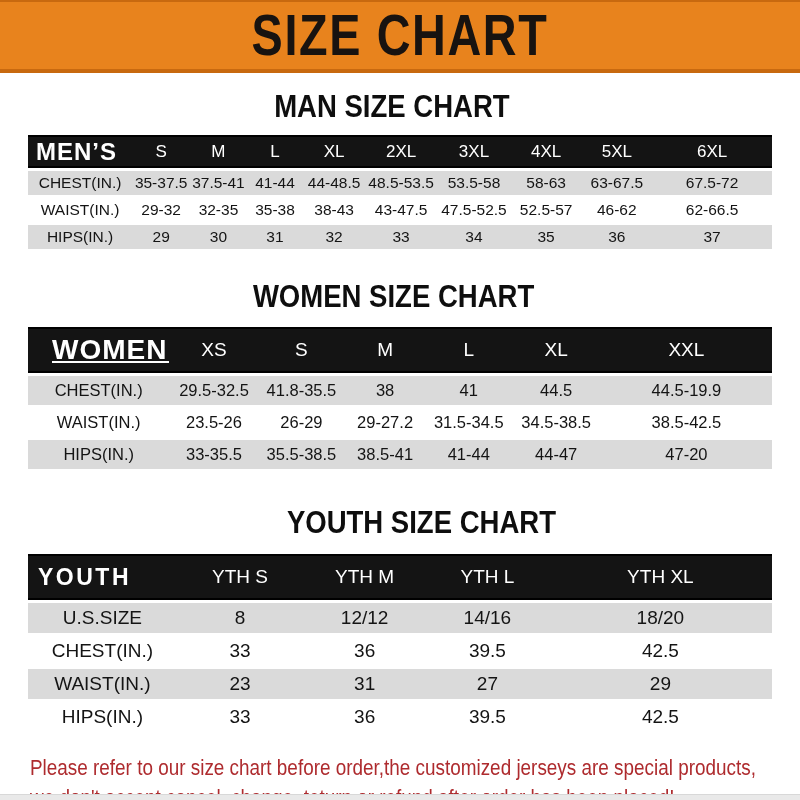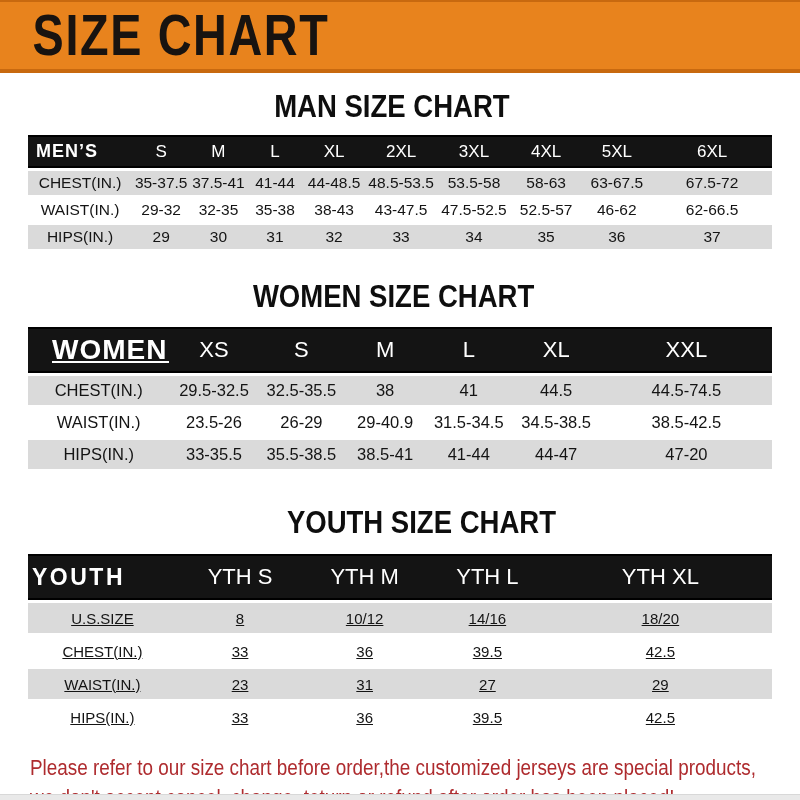--- a/index.html
+++ b/index.html
@@ -17,21 +17,21 @@
   }
 
   
   .banner {
     height: 67px;
     background: var(--banner-orange, #E8831D);
     border-top: 2px solid var(--banner-orange-dark, #C8690F);
     border-bottom: 4px solid var(--banner-orange-dark, #C8690F);
     display: flex;
     align-items: center;
-    justify-content: flex-start;
+    justify-content: center;
   }
   .banner-title {
     display: inline-block;
     font-size: 57px;
     font-weight: bold;
     letter-spacing: 2px;
     color: #181310;
     transform: scaleX(0.82);
     white-space: nowrap;
     line-height: 1;
@@ -78,29 +78,29 @@
     border-top: 3px solid #ffffff;
     color: #141414;
     white-space: nowrap;
     overflow: hidden;
   }
   table.size-table tbody tr.gray td { background: var(--row-gray, #DADADA); }
   table.size-table tbody tr.white td { background: #ffffff; }
 
   
   table.men thead th { height: 31px; font-size: 17px; font-weight: normal; }
-  table.men th.corner { font-size: 18px; padding-left: 8px; letter-spacing: 1px; }
+  table.men th.corner { font-size: 24px; padding-left: 8px; letter-spacing: 1px; }
   table.men tbody td { height: 22px; font-size: 15.5px; }
 
   
-  table.women thead th, table.youth thead th { height: 44px; font-size: 22px; font-weight: normal; }
+  table.women thead th, table.youth thead th { height: 44px; font-size: 19px; font-weight: normal; }
   table.women th.corner { font-size: 28px; padding-left: 24px; letter-spacing: 1px; text-decoration: underline; }
-  table.youth th.corner { font-size: 23px; padding-left: 4px; letter-spacing: 2.5px; }
+  table.youth th.corner { font-size: 23px; padding-left: 10px; letter-spacing: 2.5px; }
   table.women tbody td { height: 27px; font-size: 16.5px; }
-  table.youth tbody td { height: 28px; font-size: 15px; text-decoration: underline; }
+  table.youth tbody td { height: 28px; font-size: 19px; }
 
   
   .disclaimer {
     margin: 21px 0 0 30px;
   }
   .disclaimer-line {
     display: block;
     font-size: 22.5px;
     line-height: 1.33;
     color: var(--disclaimer-red, #AE2B2E);
@@ -215,31 +215,31 @@
         <th>M</th>
         <th>L</th>
         <th>XL</th>
         <th>XXL</th>
       </tr>
     </thead>
     <tbody>
       <tr class="gray">
         <td>CHEST(IN.)</td>
         <td>29.5-32.5</td>
-        <td>32.5-35.5</td>
+        <td>41.8-35.5</td>
         <td>38</td>
         <td>41</td>
         <td>44.5</td>
-        <td>44.5-74.5</td>
+        <td>44.5-19.9</td>
       </tr>
       <tr class="white">
         <td>WAIST(IN.)</td>
         <td>23.5-26</td>
         <td>26-29</td>
-        <td>29-40.9</td>
+        <td>29-27.2</td>
         <td>31.5-34.5</td>
         <td>34.5-38.5</td>
         <td>38.5-42.5</td>
       </tr>
       <tr class="gray">
         <td>HIPS(IN.)</td>
         <td>33-35.5</td>
         <td>35.5-38.5</td>
         <td>38.5-41</td>
         <td>41-44</td>
@@ -266,21 +266,21 @@
         <th>YTH S</th>
         <th>YTH M</th>
         <th>YTH L</th>
         <th>YTH XL</th>
       </tr>
     </thead>
     <tbody>
       <tr class="gray">
         <td>U.S.SIZE</td>
         <td>8</td>
-        <td>10/12</td>
+        <td>12/12</td>
         <td>14/16</td>
         <td>18/20</td>
       </tr>
       <tr class="white">
         <td>CHEST(IN.)</td>
         <td>33</td>
         <td>36</td>
         <td>39.5</td>
         <td>42.5</td>
       </tr>

